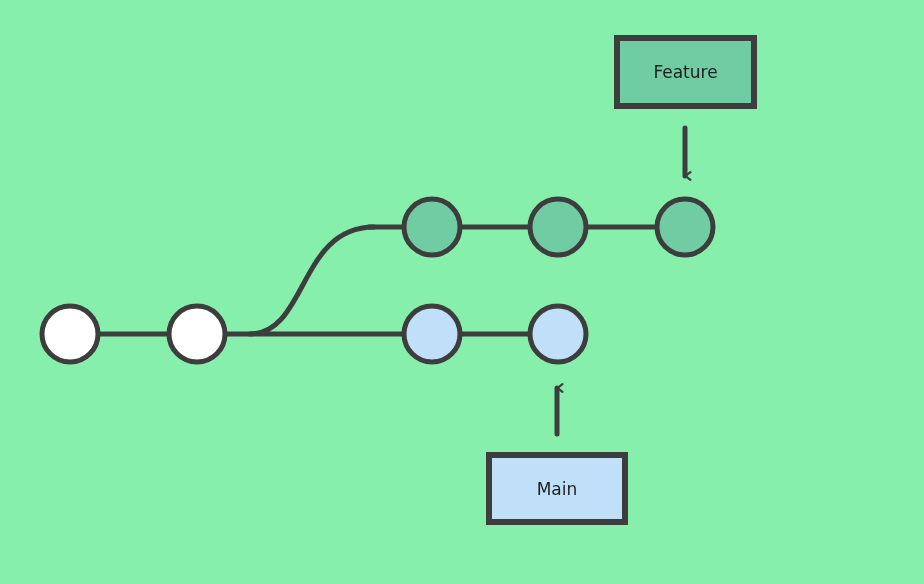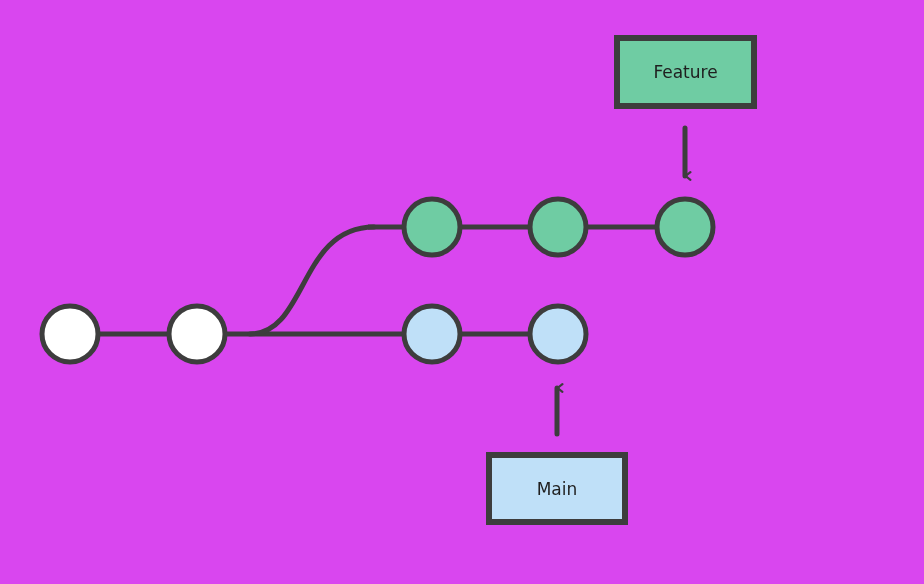--- a/index.html
+++ b/index.html
@@ -10,21 +10,21 @@
   body {
     width: 924px;
     height: 584px;
     font-family: "DejaVu Sans", sans-serif;
     overflow: hidden;
   }
   #canvas {
     position: relative;
     width: 924px;
     height: 584px;
-    background: #d946ef;
+    background: #86efac;
   }
   #diagram-svg {
     position: absolute;
     left: 0;
     top: 0;
     width: 924px;
     height: 584px;
   }
   .box-label {
     font-family: "DejaVu Sans", sans-serif;

